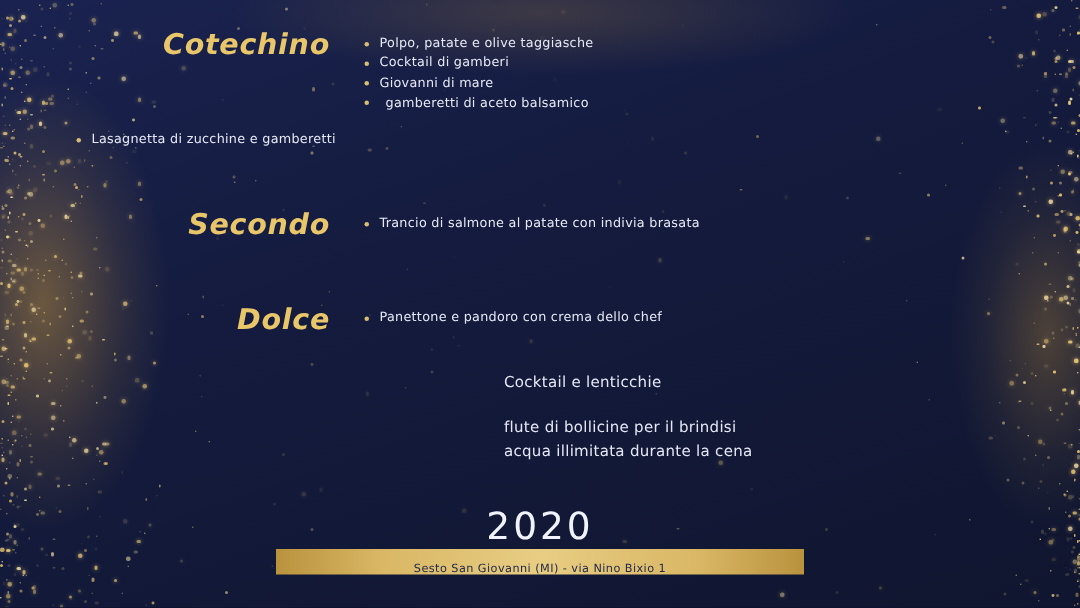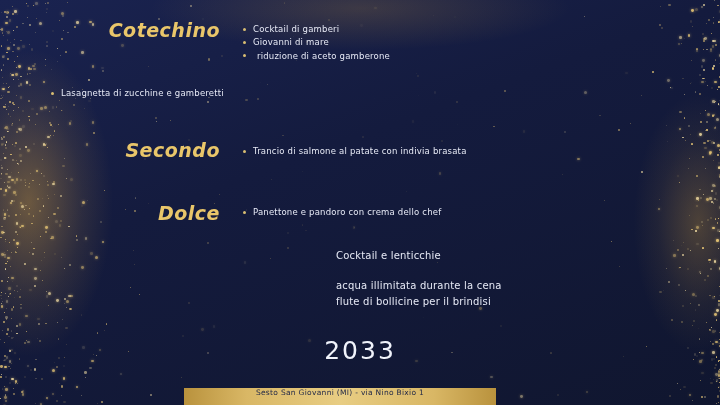--- a/index.html
+++ b/index.html
@@ -108,27 +108,26 @@
     color: #f0f3fb;
     font-size: 25px;
     letter-spacing: 2px;
     font-weight: normal;
   }
 
   .address-bar {
     position: absolute;
     left: 184px;
     top: 366px;
-    width: 312px;
+    width: 352px;
     height: 17px;
     background: linear-gradient(90deg, #b9923d 0%, #d9b765 20%, #e8cd83 50%, #d9b765 80%, #b9923d 100%);
     display: flex;
-    align-items: flex-start;
+    align-items: flex-end;
     justify-content: center;
-    margin-top: 22px;
   }
   .address-text {
     color: #242a48;
     font-size: 7.5px;
     letter-spacing: 0.3px;
   }
 </style>
 </head>
 <body>
 
@@ -1035,43 +1034,47 @@
       <div class="spark" style="left: 4px; top: 256px; width: 2.1px; height: 2.1px; opacity: 0.29;"></div>
     </div>
 
   <div class="content">
 
     <div class="course" style="left:50px; top:20px;">
       <div class="course-title">Cotechino</div>
       <div class="course-items">
         <div class="item">
           <span class="dot"></span>
+          <span>Polpo, patate e olive taggiasche</span>
+        </div>
+        <div class="item">
+          <span class="dot"></span>
           <span>Cocktail di gamberi</span>
         </div>
         <div class="item">
           <span class="dot"></span>
           <span>Giovanni di mare</span>
         </div>
         <div class="item">
           <span class="dot"></span>
-          <span class="cont">riduzione di aceto gamberone</span>
+          <span class="cont">gamberetti di aceto balsamico</span>
         </div>
       </div>
     </div>
 
     <div class="course" style="left:50px; top:84px;">
       <div class="course-items">
         <div class="item">
           <span class="dot"></span>
           <span>Lasagnetta di zucchine e gamberetti</span>
         </div>
       </div>
     </div>
 
-    <div class="course" style="left:50px; top:140px;align-items:center;">
+    <div class="course" style="left:50px; top:140px;">
       <div class="course-title">Secondo</div>
       <div class="course-items">
         <div class="item">
           <span class="dot"></span>
           <span>Trancio di salmone al patate con indivia brasata</span>
         </div>
       </div>
     </div>
 
     <div class="course" style="left:50px; top:203px;">
@@ -1080,24 +1083,24 @@
         <div class="item">
           <span class="dot"></span>
           <span>Panettone e pandoro con crema dello chef</span>
         </div>
       </div>
     </div>
 
     <div class="extras">
       <div>Cocktail e lenticchie</div>
       <div class="block-gap"></div>
+      <div>flute di bollicine per il brindisi</div>
       <div>acqua illimitata durante la cena</div>
-      <div>flute di bollicine per il brindisi</div>
     </div>
 
-    <div class="year">2033</div>
+    <div class="year">2020</div>
 
     <div class="address-bar">
       <span class="address-text">Sesto San Giovanni (MI) - via Nino Bixio 1</span>
     </div>
 
   </div>
 </div>
 
 </body></html>

